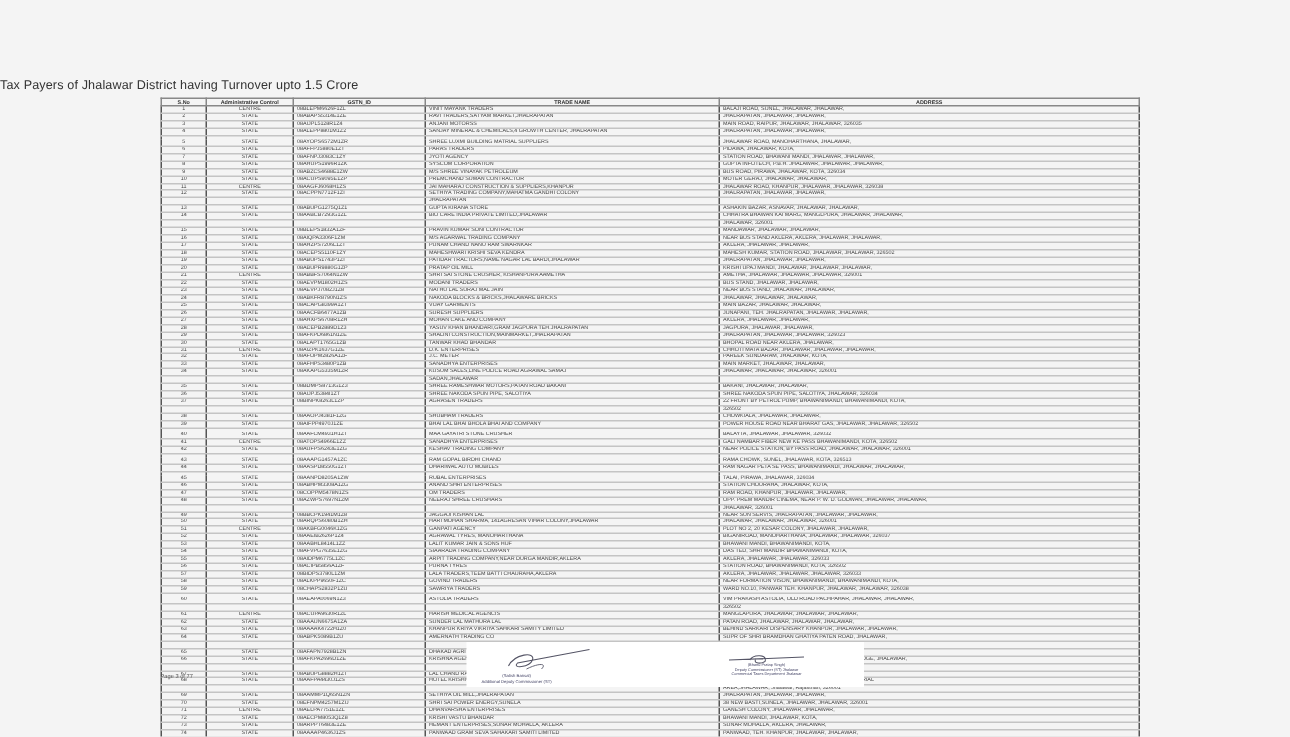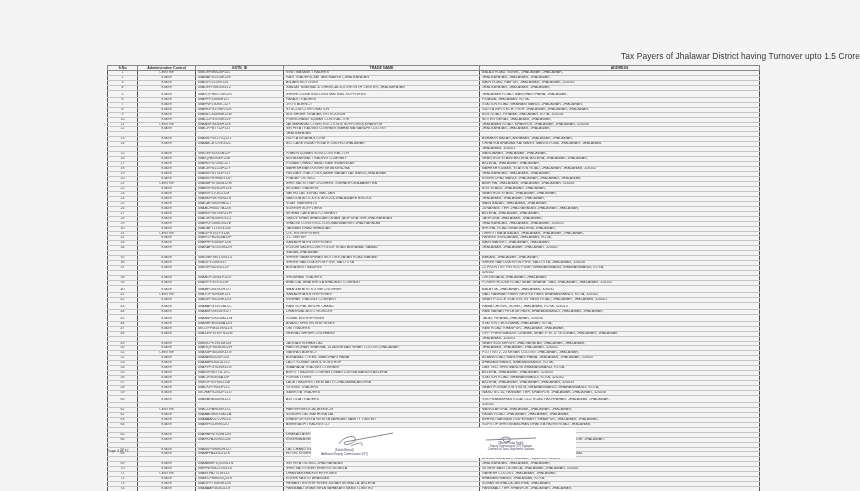--- a/index.html
+++ b/index.html
@@ -1,18 +1,18 @@
 <!DOCTYPE html>
 <html><head>
 <meta charset="utf-8">
 <style>
   html, body { margin:0; padding:0; }
   body { width:860px; height:491px; background:#f4f4f4; position:relative; overflow:hidden; font-family:"Liberation Sans", sans-serif; }
   .page { position:absolute; left:0; top:0; width:860px; height:491px; background:#f4f4f4; }
-  .title { position:absolute; left:0; top:51px; width:860px; text-align:right; font-size:8.4px; color:#333; letter-spacing:0.1px; }
+  .title { position:absolute; left:0; top:51px; width:860px; text-align:left; font-size:8.4px; color:#333; letter-spacing:0.1px; }
   table { position:absolute; left:107px; top:65px; width:652px; border-collapse:collapse; table-layout:fixed; font-size:3.6px; color:#444; }
   th { font-size:3.6px; font-weight:bold; color:#333; border:0.5px solid #888; padding:0 1px; line-height:4px; text-align:center; background:#f4f4f4; }
   td { border-left:0.5px solid #555; border-right:0.5px solid #555; padding:0 2px; line-height:3.95px; white-space:nowrap; overflow:hidden; vertical-align:top; }
   tr.r td { border-bottom:0.4px solid #c4c4c4; }
   td.c { text-align:center; }
   td.l { text-align:left; }
   tr.gap td { height:2px; }
   .footer { position:absolute; left:107px; top:449px; font-size:3.8px; color:#555; }
   .sigbox { position:absolute; left:311px; top:428px; width:265px; height:30px; background:#fff; }
   .sig1 { position:absolute; left:20px; top:2px; width:70px; height:28px; }

